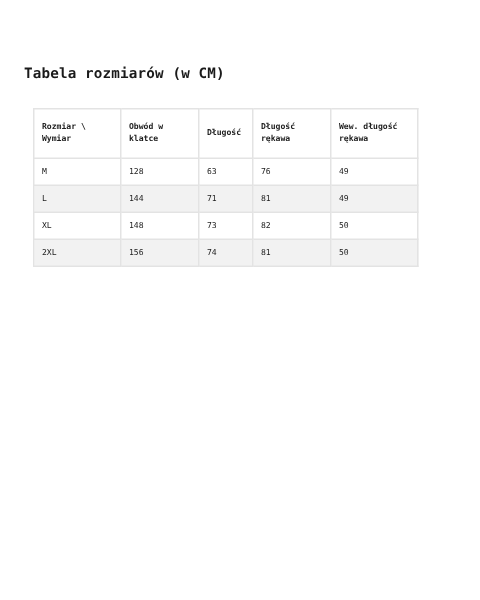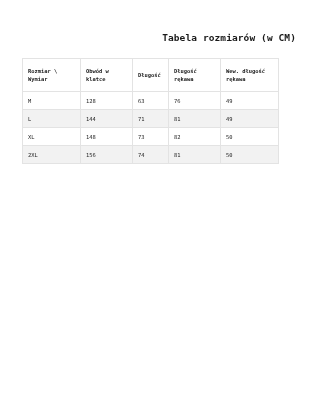--- a/index.html
+++ b/index.html
@@ -15,27 +15,27 @@
   }
 
   .page {
     position: relative;
     width: 300px;
     height: 400px;
     box-sizing: border-box;
   }
 
   .title {
-    text-align: right;
+    text-align: left;
     font-family: "DejaVu Sans Mono", monospace;
     font-size: 9.5px;
     font-weight: bold;
     color: #1a1a1a;
     letter-spacing: 0.1px;
-    margin: 4px;
+    margin: 16px;
     padding-top: 28px;
     padding-bottom: 0;
     line-height: 12px;
   }
 
   .table-wrap {
     margin: 14px 22px 0 22px;
   }
 
   table.size-table {

